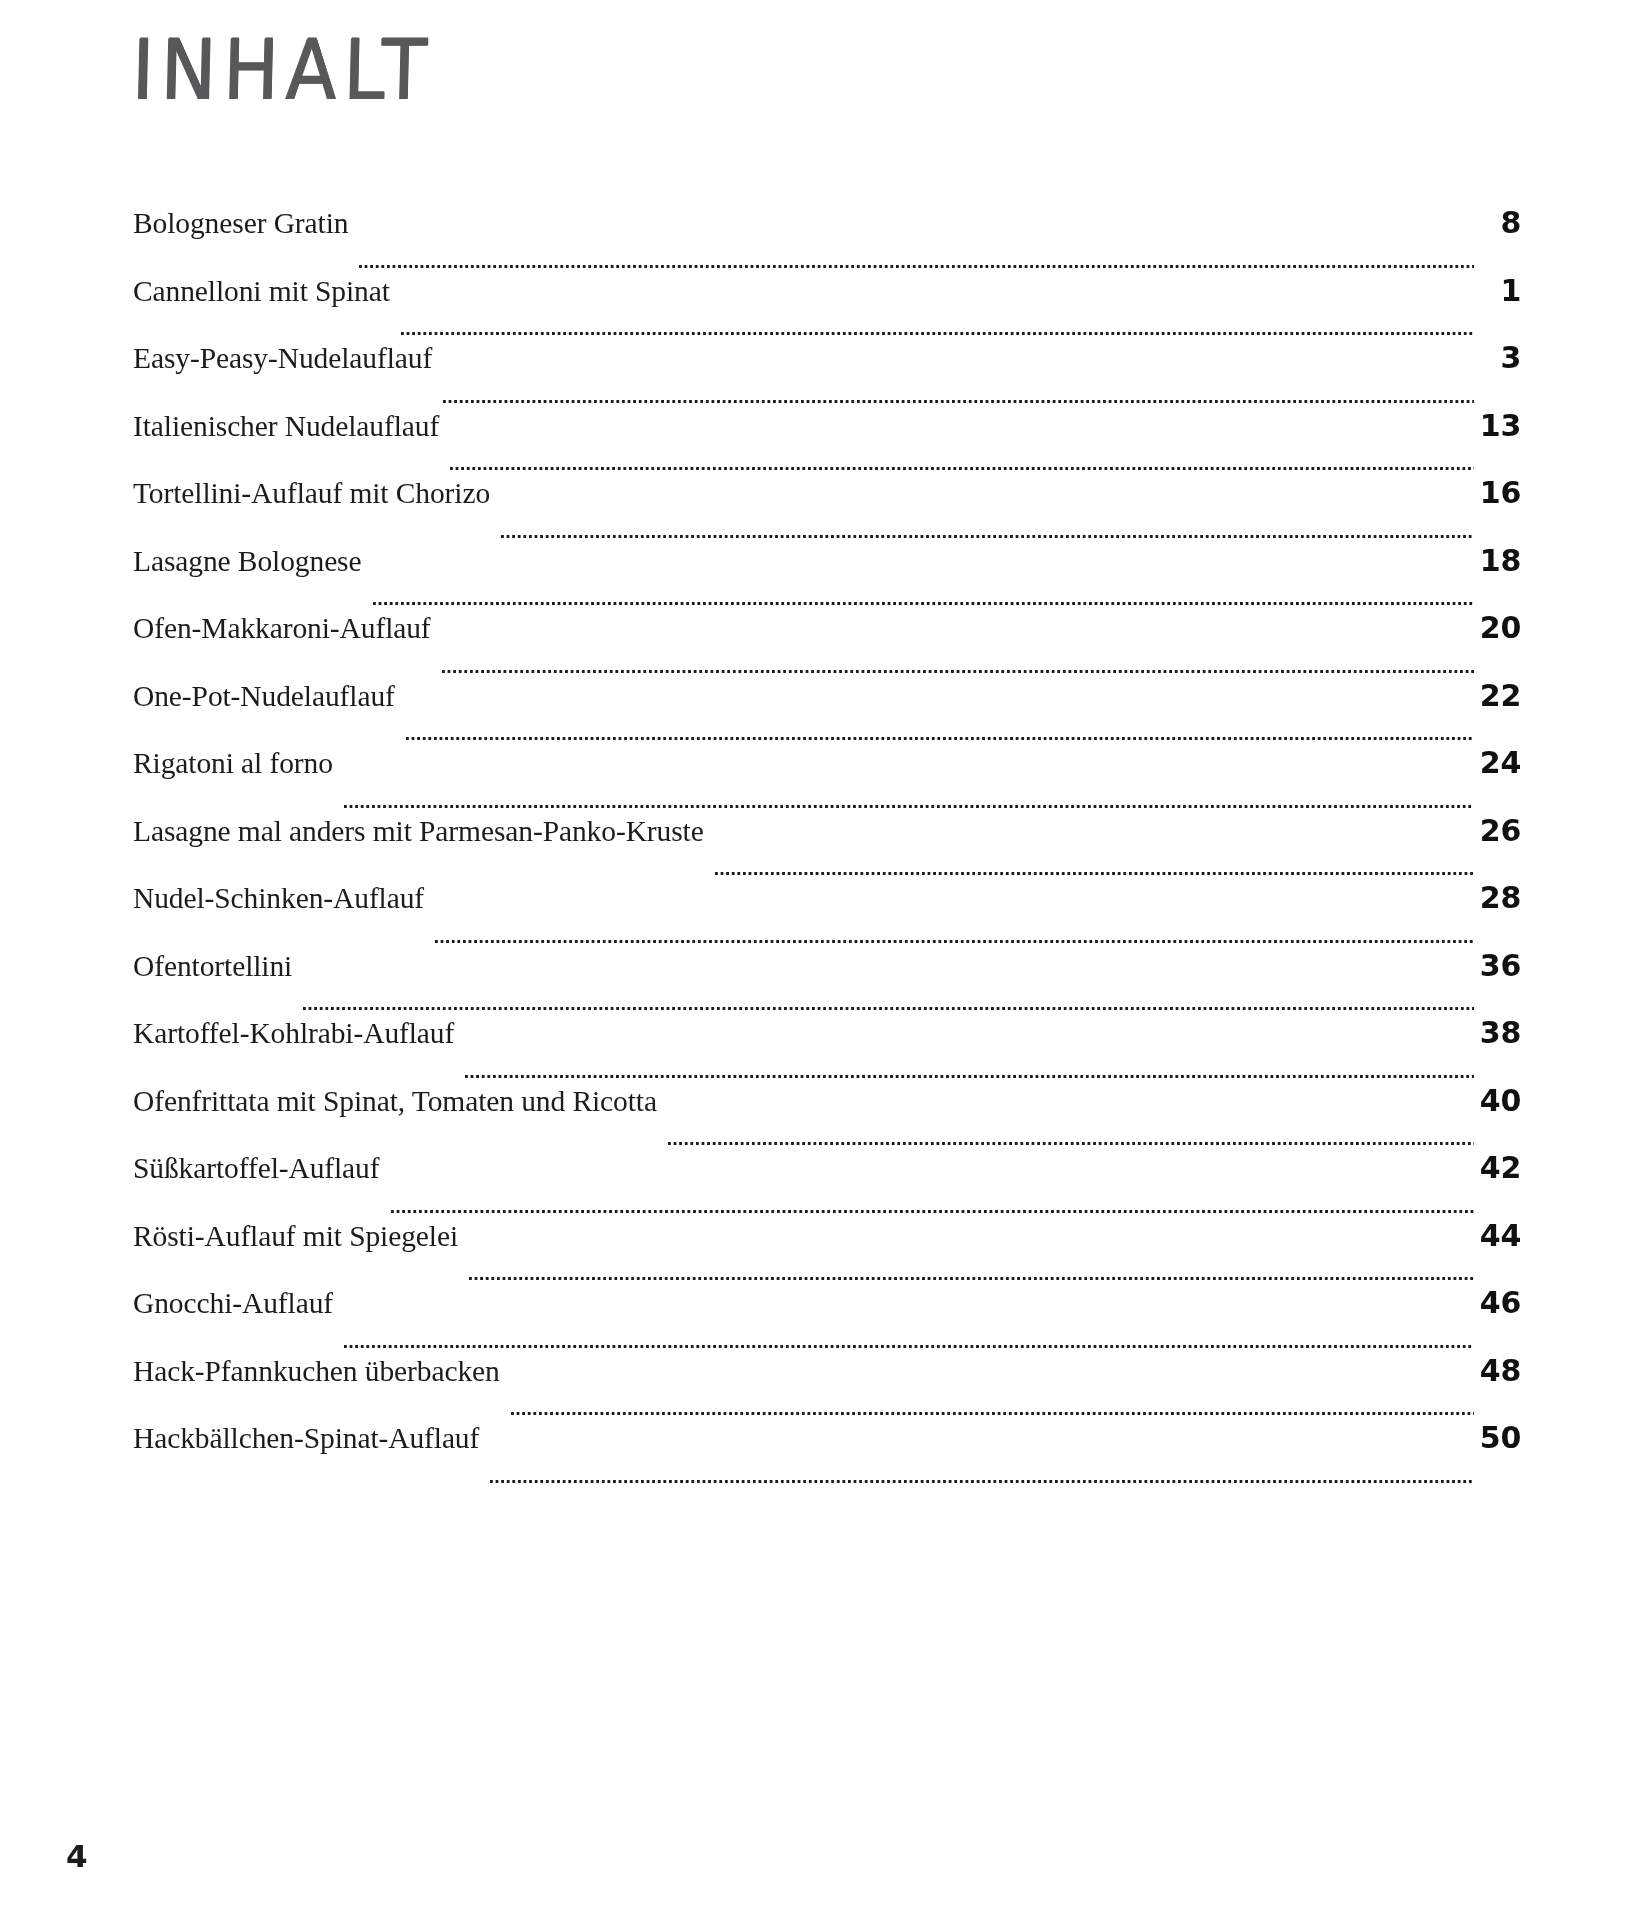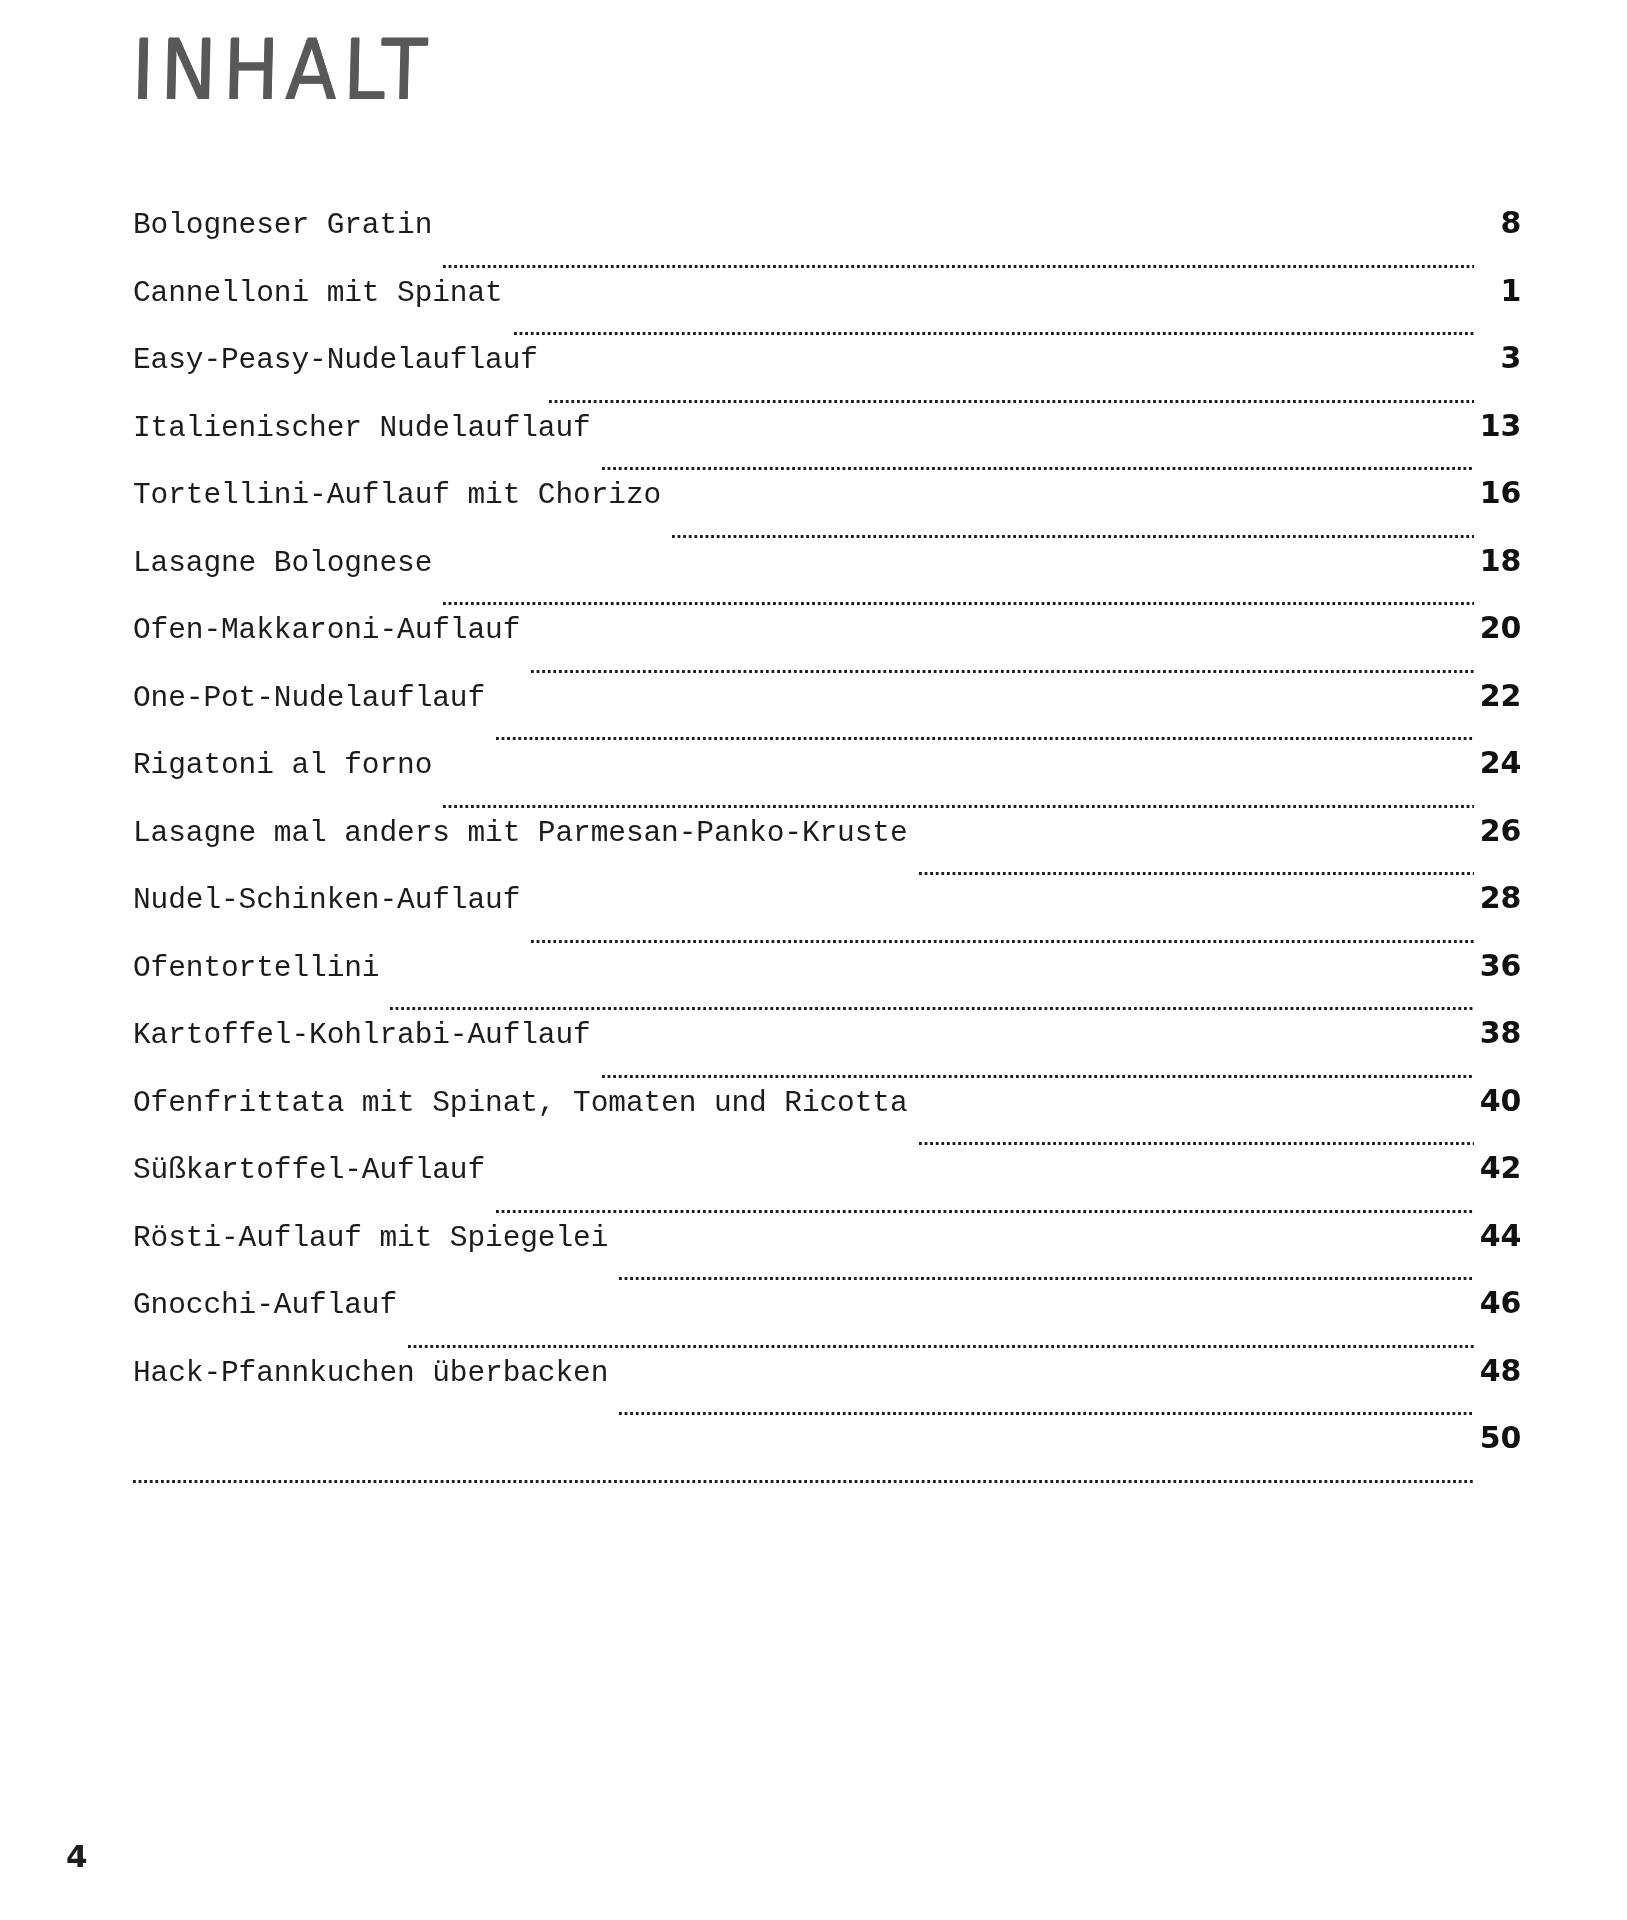--- a/index.html
+++ b/index.html
@@ -52,21 +52,21 @@
   }
 
   .toc-row {
     display: flex;
     align-items: baseline;
     height: 67.5px;
     width: 100%;
   }
 
   .toc-label {
-    font-family: Liberation Mono, monospace;
+    font-family: Liberation Serif, serif;
     font-size: 29.5px;
     font-weight: 300;
     color: #1c1c1c;
     letter-spacing: -0.1px;
     white-space: nowrap;
     flex: 0 0 auto;
     padding-right: 11px;
   }
 
   .toc-leader {
@@ -206,20 +206,21 @@
         <span class="toc-label">Gnocchi-Auflauf</span>
         <span class="toc-leader"></span>
         <span class="toc-page">46</span>
       </div>
       <div class="toc-row">
         <span class="toc-label">Hack-Pfannkuchen überbacken</span>
         <span class="toc-leader"></span>
         <span class="toc-page">48</span>
       </div>
       <div class="toc-row">
+        <span class="toc-label">Hackbällchen-Spinat-Auflauf</span>
         <span class="toc-leader"></span>
         <span class="toc-page">50</span>
       </div>
     </div>
 
   <div class="page-number">4</div>
 
 </div>
 
 </body></html>

